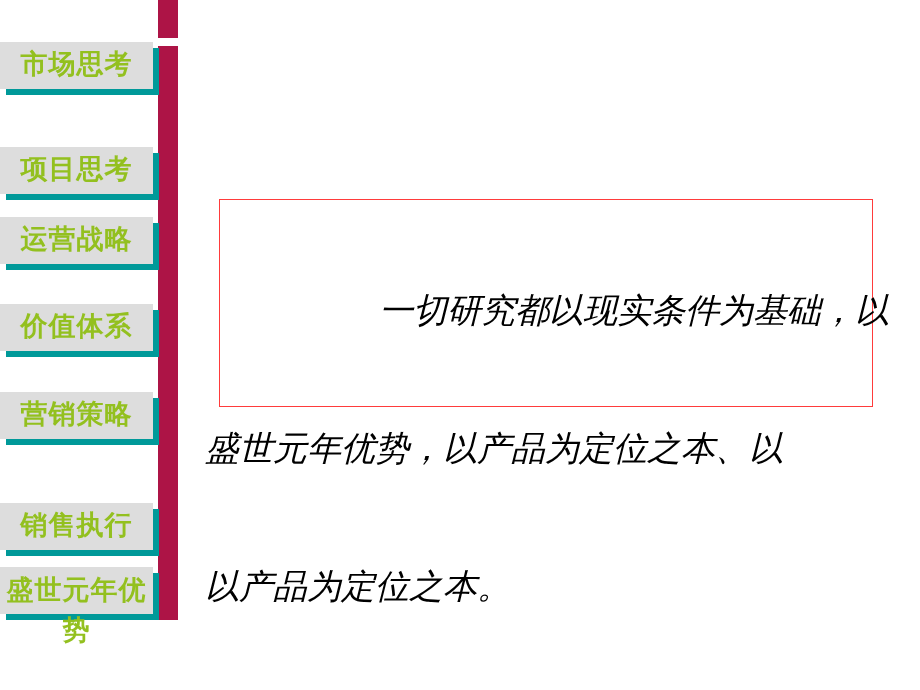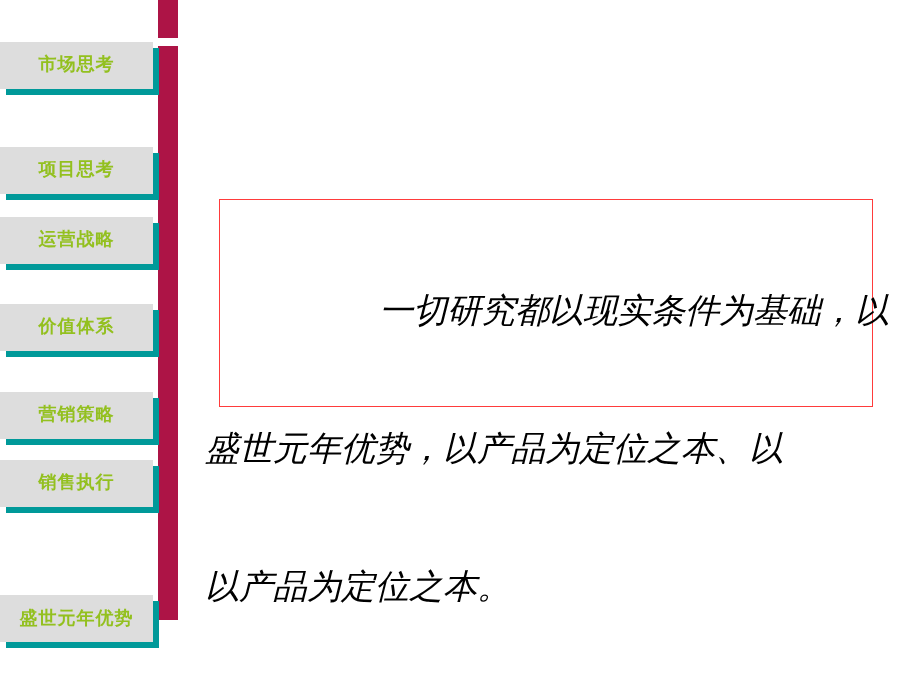--- a/index.html
+++ b/index.html
@@ -66,21 +66,21 @@
     height: 47px;
     background: #DDDDDD;
   }
   .nav-label {
     position: absolute;
     left: 0px;
     top: 0px;
     width: 153px;
     text-align: center;
     font-family: "Liberation Serif", "DejaVu Serif", serif;
-    font-size: 18px;
+    font-size: 27px;
     line-height: 45px;
     font-weight: bold;
     color: #93C01F;
     letter-spacing: 1px;
     white-space: normal;
     word-break: break-all;
   }
   
   .nav-item.wrap .nav-label {
     line-height: 40px;
@@ -152,27 +152,27 @@
       <div class="nav-face"></div>
       <div class="nav-label">营销策略</div>
     </div>
 
     <div class="nav-item" style="top:304px;">
       <div class="nav-shadow"></div>
       <div class="nav-face"></div>
       <div class="nav-label">价值体系</div>
     </div>
 
-    <div class="nav-item" style="top:460px;">
+    <div class="nav-item" style="top:503px;">
       <div class="nav-shadow"></div>
       <div class="nav-face"></div>
       <div class="nav-label">销售执行</div>
     </div>
 
-    <div class="nav-item wrap" style="top:567px;margin-top:28px;">
+    <div class="nav-item wrap" style="top:567px;">
       <div class="nav-shadow"></div>
       <div class="nav-face"></div>
       <div class="nav-label">盛世元年优势</div>
     </div>
 
   </div>
 
   <div id="quote-box"></div>
 
   <div id="quote-text">

